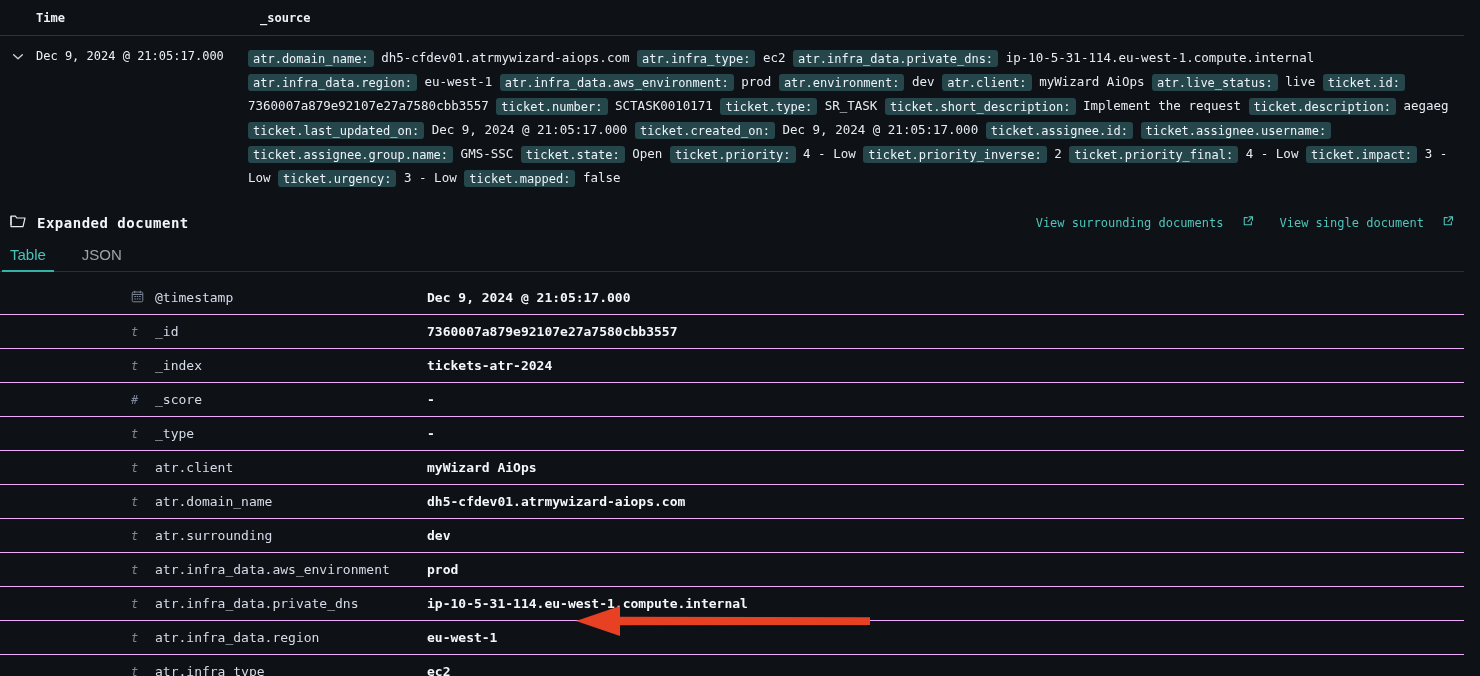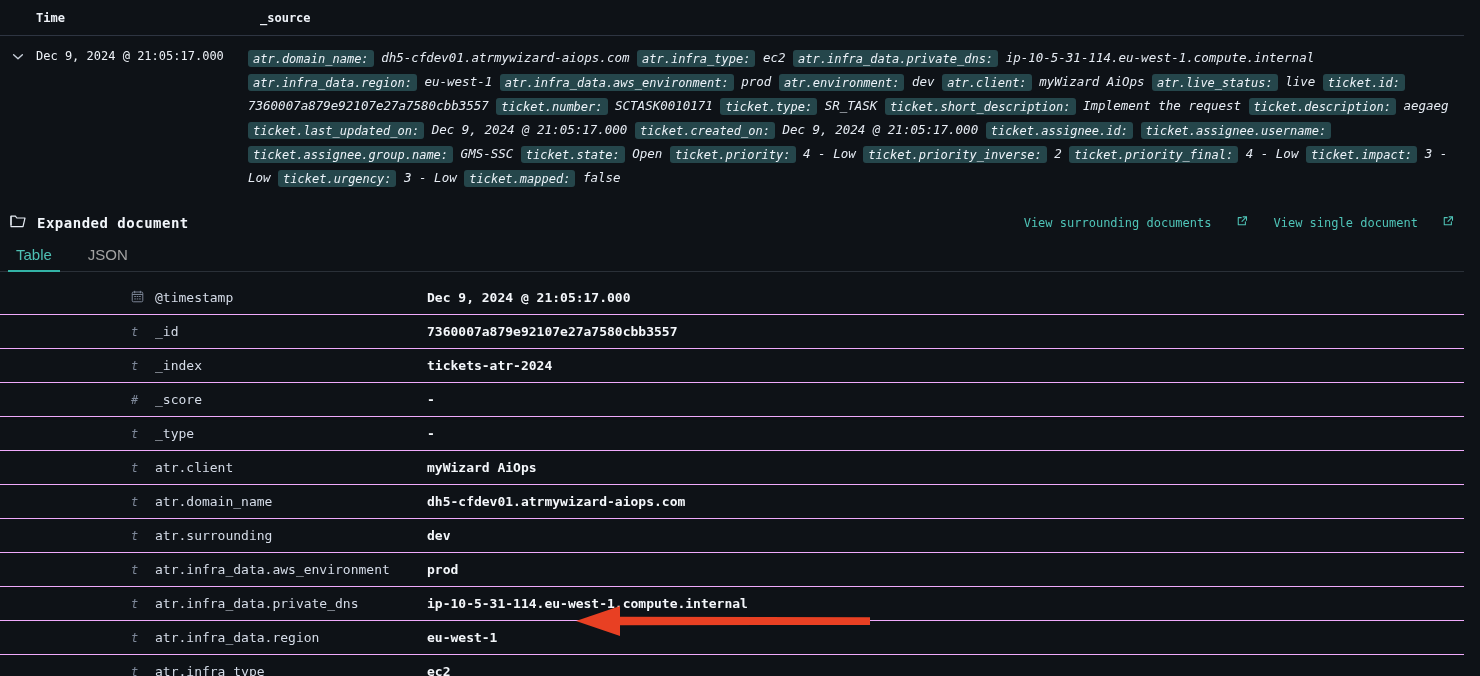--- a/index.html
+++ b/index.html
@@ -17,40 +17,40 @@
   .col-expand { width:36px; flex:none; }
   .col-time { width:212px; flex:none; }
   .col-source { flex:1 1 auto; padding-right:24px; }
   .doc-header .col-source { padding-left:12px; }
 
   .doc-row { display:flex; align-items:flex-start; padding:10px 0 10px; }
   .expander { width:36px; flex:none; display:flex; justify-content:center; padding-top:4px;
     color:#c9d1dc; cursor:pointer; background:none; border:none; }
   .expander svg { width:14px; height:14px; }
   .time-cell { width:212px; flex:none; font-size:12px; color:#eef2f8; padding-top:3px; white-space:nowrap; }
-  .source-cell { flex:1 1 auto; padding-right:10px; font-size:12.5px; line-height:24px; color:#e6ecf4;font-style:italic; }
+  .source-cell { flex:1 1 auto; padding-right:10px; font-size:12.5px; line-height:24px; color:#e6ecf4; }
   .tag { white-space:normal; }
   .badge {
     background:#25464b; color:#edf3f9; border-radius:3px; padding:1.5px 5px;
     font-size:12px; white-space:nowrap;
   }
   .tagval { color:#e6ecf4; }
 
   
   .exp-header { display:flex; justify-content:space-between; align-items:center;
     margin-top:8px; padding:6px 10px 4px 10px; }
   .exp-title { display:flex; align-items:center; gap:11px; font-size:14px; font-weight:bold;
     color:#f2f6fb; letter-spacing:0.5px; }
   .exp-title svg { width:16px; height:14px; color:#e6ecf4; }
   .exp-links { display:flex; gap:26px; }
-  .exp-link { display:flex; align-items:center; gap:24px; color:#4fc4b8; font-size:12px;
+  .exp-link { display:flex; align-items:center; gap:18px; color:#4fc4b8; font-size:12px;
     cursor:pointer; text-decoration:none; }
   .exp-link svg { width:12px; height:12px; }
 
-  .tabs { margin-top:6px; padding-left:8px; border-bottom:1px solid #2a3038; display:flex;align-items:flex-end; }
+  .tabs { margin-top:6px; padding-left:2px; border-bottom:1px solid #2a3038; display:flex;align-items:flex-end; }
   .tab { font-family:"Liberation Sans","DejaVu Sans",sans-serif; font-size:15px;
     padding:5px 8px 8px; margin-right:20px; color:#a3a3a3; cursor:pointer; position:relative; }
   .tab.active { color:#4ec0b4; }
   .tab.active::after { content:""; position:absolute; left:0; right:0; bottom:-1px;
     height:2px; background:#33b3a6; }
 
   
   .fields { margin-top:9px; }
   .frow { display:flex; align-items:center; height:34px; border-bottom:1px solid #f0abfc;
     padding-left:131px; font-size:13px; }

